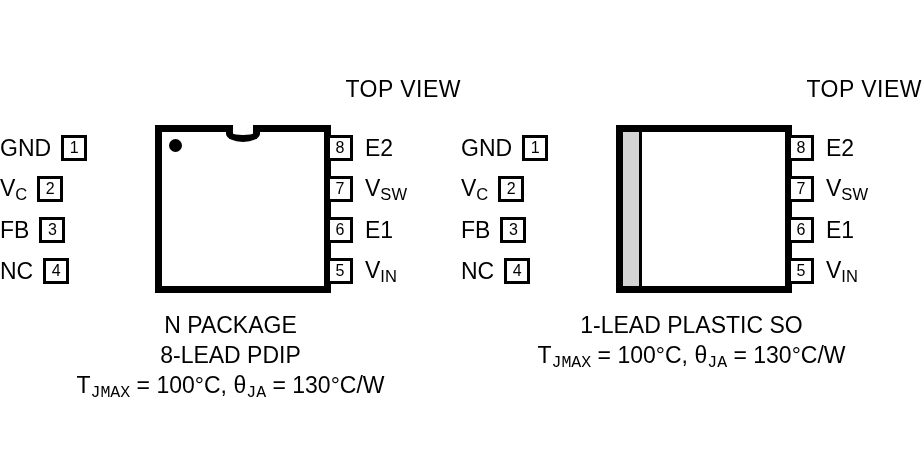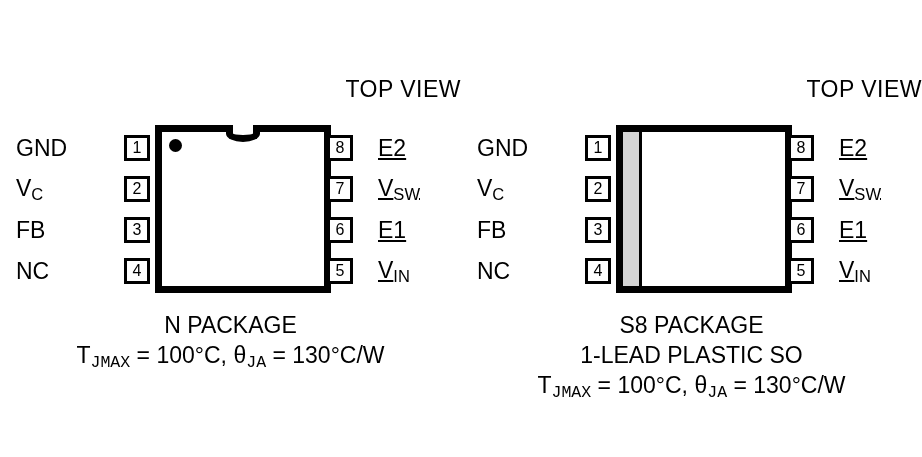--- a/index.html
+++ b/index.html
@@ -97,21 +97,21 @@
     z-index: 2;
   }
 
   
   .pin-row {
     position: absolute;
     height: 26px;
     display: flex;
     align-items: center;
   }
-  .pin-row-left  { left: 16px;   width: 130px; justify-content: space-between; }
+  .pin-row-left  { left: 0;   width: 130px; justify-content: flex-start; }
   .pin-row-right { left: 331px; width: 200px; justify-content: flex-start; }
 
   .pin-box {
     width: 26px;
     height: 26px;
     border: 3px solid #000000;
     background: #ffffff;
     box-sizing: border-box;
     font-size: 16px;
     line-height: 20px;
@@ -124,21 +124,21 @@
   }
   .pin-row-left  .pin-box { margin-right: -4px; }
   .pin-row-right .pin-box { margin-left: -4px; }
 
   .pin-label {
     font-size: 23px;
     white-space: nowrap;
     line-height: 26px;
   }
   .pin-row-left  .pin-label { margin-right: 10px; text-align: right; }
-  .pin-row-right .pin-label { margin-left: 25px;  text-align: center; text-decoration: underline;  }
+  .pin-row-right .pin-label { margin-left: 12px;  text-align: center;  }
 
   .pin-label sub {
     font-size: 0.72em;
     vertical-align: baseline;
     position: relative;
     top: 0.26em;
   }
 
   
   .caption {
@@ -204,20 +204,21 @@
       <span class="pin-box">6</span>
       <span class="pin-label"><span>E1</span></span>
     </div>
     <div class="pin-row pin-row-right" style="top:258px;">
       <span class="pin-box">5</span>
       <span class="pin-label"><span>V</span><sub>IN</sub></span>
     </div>
 
     <div class="caption">
       <span class="caption-line">N PACKAGE</span>
+      <span class="caption-line">8-LEAD PDIP</span>
       <span class="caption-line spec"><span>T</span><sub>JMAX</sub><span> = 100°C, </span><span>θ</span><sub>JA</sub><span> = 130°C/W</span></span>
     </div>
   </div>
 
   <div class="package pkg-right">
 
     <div class="top-view">TOP VIEW</div>
 
     <div class="body-wrap">
       <div class="chip-body"></div>
@@ -252,19 +253,18 @@
     <div class="pin-row pin-row-right" style="top:217px;">
       <span class="pin-box">6</span>
       <span class="pin-label"><span>E1</span></span>
     </div>
     <div class="pin-row pin-row-right" style="top:258px;">
       <span class="pin-box">5</span>
       <span class="pin-label"><span>V</span><sub>IN</sub></span>
     </div>
 
     <div class="caption">
-      <span class="caption-line">S8 PACKAGE</span>
       <span class="caption-line">1-LEAD PLASTIC SO</span>
       <span class="caption-line spec"><span>T</span><sub>JMAX</sub><span> = 100°C, </span><span>θ</span><sub>JA</sub><span> = 130°C/W</span></span>
     </div>
   </div>
 
 </div>
 
 </body></html>

